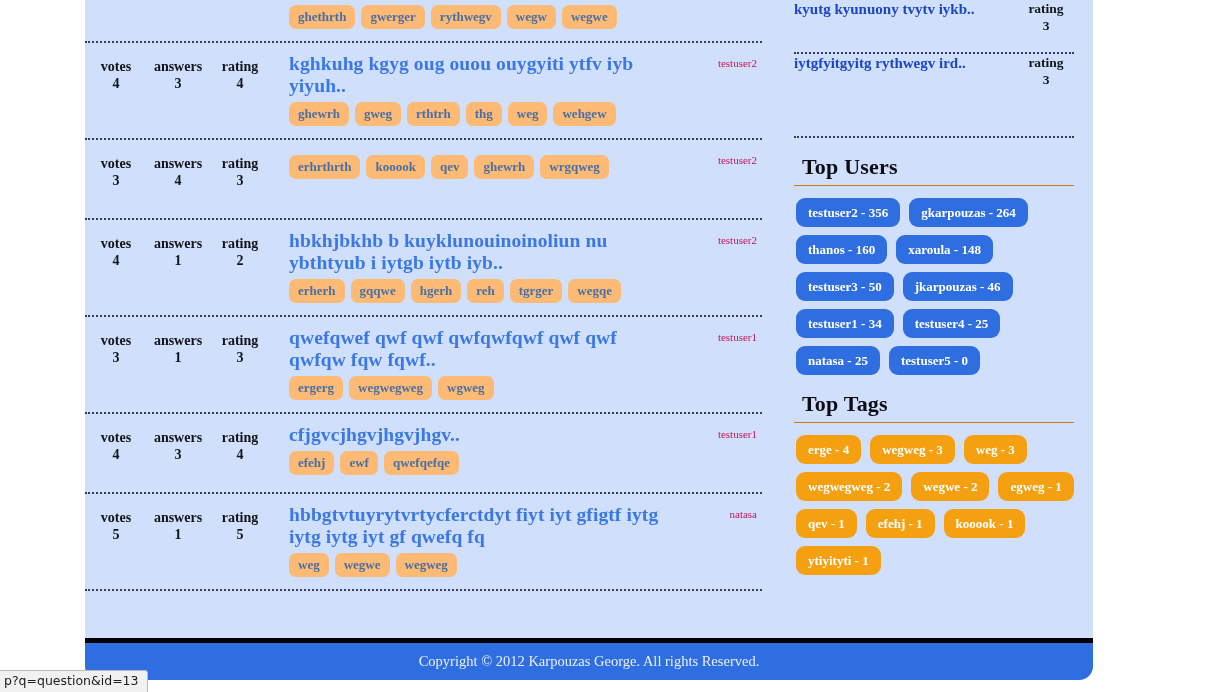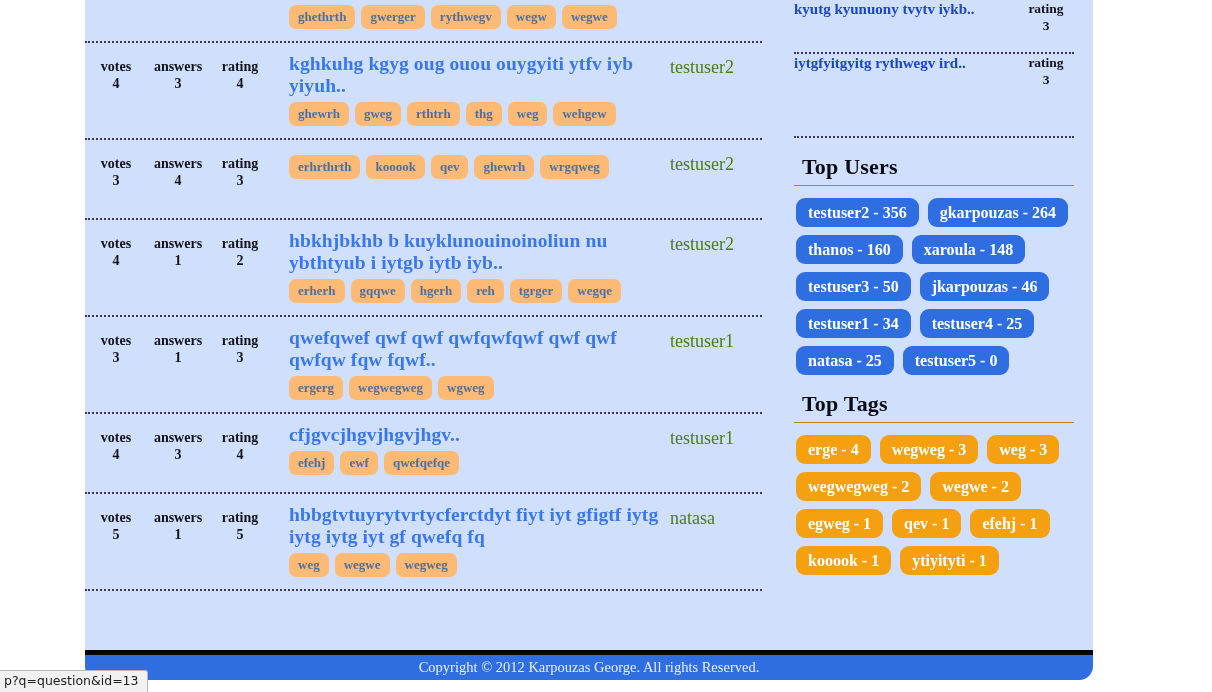--- a/index.html
+++ b/index.html
@@ -96,25 +96,25 @@
     padding: 5px 9px;
     border-radius: 7px;
     text-decoration: none;
     display: inline-block;
     white-space: nowrap;
   }
 
   .q-user {
     flex: 0 0 92px;
     width: 92px;
-    text-align: left;
+    text-align: right;
     padding-right: 5px;
     padding-top: 4px;
-    color: #4d7c0f;
-    font-size: 18px;
+    color: #be185d;
+    font-size: 11px;
     text-decoration: none;
   }
 
   
   .sidebar {
     flex: 0 0 310px;
     width: 310px;
     padding: 0 10px 0 20px;
     margin-left: 12px;
   }
@@ -165,38 +165,38 @@
 
   .pill-wrap {
     display: flex;
     flex-wrap: wrap;
     gap: 8px 9px;
     padding-left: 2px;
   }
   .pill {
     color: #ffffff;
     font-weight: bold;
-    font-size: 16px;
+    font-size: 13px;
     line-height: 15px;
     padding: 7px 12px;
     border-radius: 9px;
     text-decoration: none;
     white-space: nowrap;
     display: inline-block;
   }
   .pill.user { background: #2f6ee0; }
   .pill.tagp { background: #f5a011; }
 
   
   .footer-bar {
     position: absolute;
     left: 0;
     bottom: 0;
     width: 1008px;
-    height: 30px;
+    height: 42px;
     background: #2f6ee0;
     border-top: 5px solid #000000;
     border-radius: 0 0 14px 14px;
     color: #e8eefc;
     font-size: 14.5px;
     display: flex;
     align-items: center;
     justify-content: center;
   }
 

